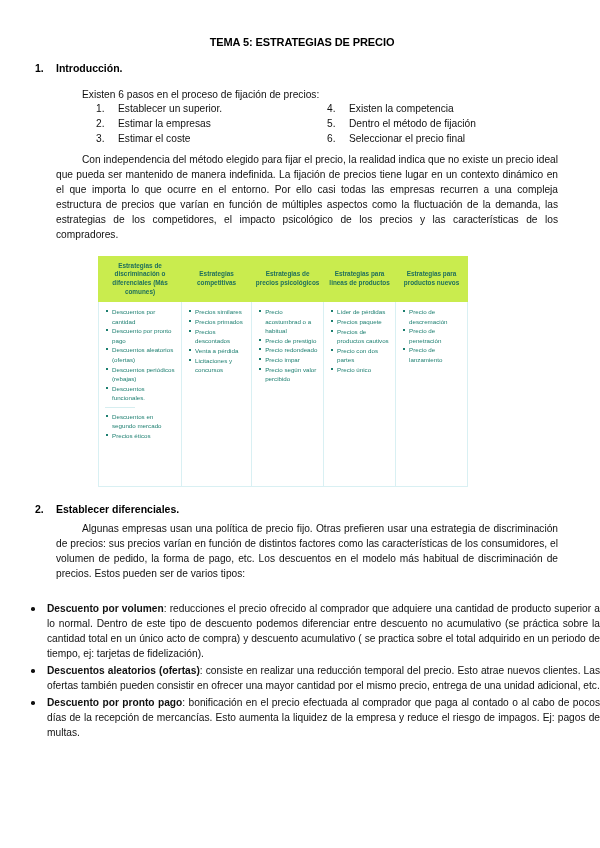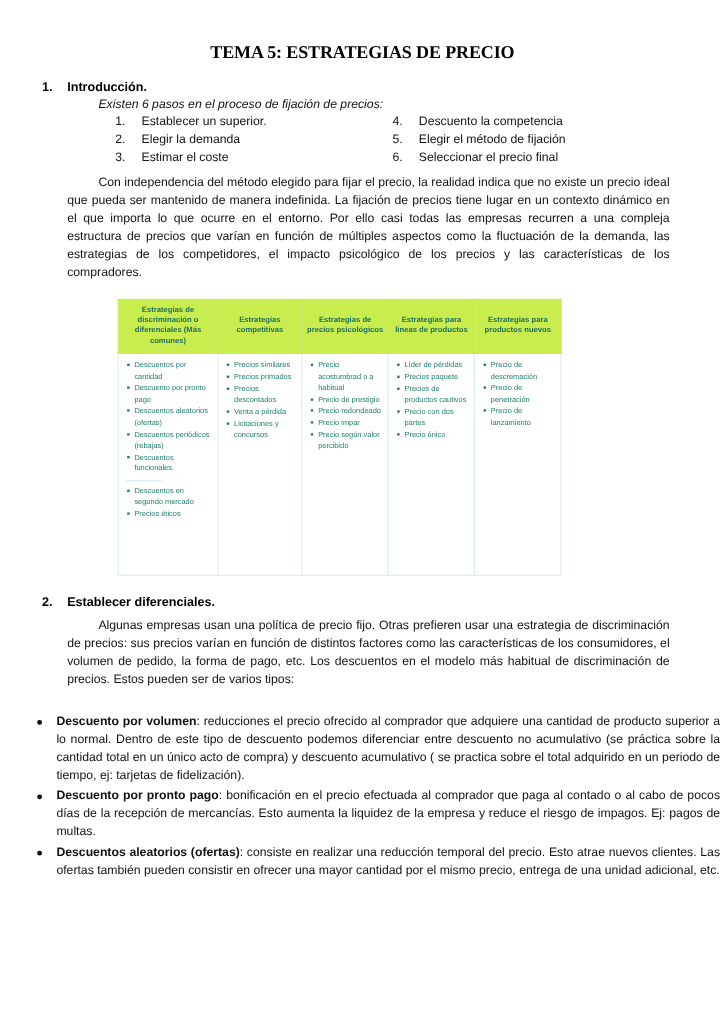--- a/index.html
+++ b/index.html
@@ -17,50 +17,48 @@
   }
   .page {
     width: 600px;
     height: 848px;
     position: relative;
     box-sizing: border-box;
     padding: 0;
   }
   .doc-title {
     text-align: center;
-    font-size: 15px;
+    font-size: 11px;
     font-weight: bold;
     letter-spacing: -0.1px;
     margin: 36px 0 0 4px;
     color: #000;
-    font-family: Liberation Serif, serif;
   }
   .section {
     margin-top: 14px;
     padding-left: 56px;
     padding-right: 42px;
   }
   .section-head {
     font-size: 10.5px;
     font-weight: bold;
     position: relative;
     color: #000;
   }
   .section-num {
     position: absolute;
     left: -21px;
     top: 0;
     font-weight: bold;
   }
   .lead {
     font-size: 10.2px;
-    margin-top: 3px;
+    margin-top: 15px;
     padding-left: 26px;
     color: #111;
-    font-style: italic;
   }
   .steps {
     display: flex;
     margin-top: 2px;
     padding-left: 40px;
   }
   .steps-col {
     width: 50%;
     box-sizing: border-box;
   }
@@ -199,35 +197,35 @@
     <div class="lead">Existen 6 pasos en el proceso de fijación de precios:</div>
 
     <div class="steps">
       <div class="steps-col">
         <div class="step">
           <span class="n">1.</span>
           <span>Establecer un superior.</span>
         </div>
         <div class="step">
           <span class="n">2.</span>
-          <span>Elegir la demanda</span>
+          <span>Estimar la empresas</span>
         </div>
         <div class="step">
           <span class="n">3.</span>
           <span>Estimar el coste</span>
         </div>
       </div>
       <div class="steps-col">
         <div class="step">
           <span class="n">4.</span>
-          <span>Descuento la competencia</span>
+          <span>Existen la competencia</span>
         </div>
         <div class="step">
           <span class="n">5.</span>
-          <span>Elegir el método de fijación</span>
+          <span>Dentro el método de fijación</span>
         </div>
         <div class="step">
           <span class="n">6.</span>
           <span>Seleccionar el precio final</span>
         </div>
       </div>
     </div>
 
     <p class="para">Con independencia del método elegido para fijar el precio, la realidad indica que no existe un precio ideal que pueda ser mantenido de manera indefinida. La fijación de precios tiene lugar en un contexto dinámico en el que importa lo que ocurre en el entorno. Por ello casi todas las empresas recurren a una compleja estructura de precios que varían en función de múltiples aspectos como la fluctuación de la demanda, las estrategias de los competidores, el impacto psicológico de los precios y las características de los compradores.</p>
   </div>
@@ -306,21 +304,21 @@
     <p class="para">Algunas empresas usan una política de precio fijo. Otras prefieren usar una estrategia de discriminación de precios: sus precios varían en función de distintos factores como las características de los consumidores, el volumen de pedido, la forma de pago, etc. Los descuentos en el modelo más habitual de discriminación de precios. Estos pueden ser de varios tipos:</p>
   </div>
 
   <div class="bullets">
     <div class="bullet">
       <span class="dot"></span>
       <b>Descuento por volumen</b><span>: reducciones el precio ofrecido al comprador que adquiere una cantidad de producto superior a lo normal. Dentro de este tipo de descuento podemos diferenciar entre descuento no acumulativo (se práctica sobre la cantidad total en un único acto de compra) y descuento acumulativo ( se practica sobre el total adquirido en un periodo de tiempo, ej: tarjetas de fidelización).</span>
     </div>
     <div class="bullet">
       <span class="dot"></span>
-      <b>Descuento por pronto pago</b><span>: bonificación en el precio efectuada al comprador que paga al contado o al cabo de pocos días de la recepción de mercancías. Esto aumenta la liquidez de la empresa y reduce el riesgo de impagos. Ej: pagos de multas.</span>
+      <b>Descuentos aleatorios (ofertas)</b><span>: consiste en realizar una reducción temporal del precio. Esto atrae nuevos clientes. Las ofertas también pueden consistir en ofrecer una mayor cantidad por el mismo precio, entrega de una unidad adicional, etc.</span>
     </div>
     <div class="bullet">
       <span class="dot"></span>
-      <b>Descuentos aleatorios (ofertas)</b><span>: consiste en realizar una reducción temporal del precio. Esto atrae nuevos clientes. Las ofertas también pueden consistir en ofrecer una mayor cantidad por el mismo precio, entrega de una unidad adicional, etc.</span>
+      <b>Descuento por pronto pago</b><span>: bonificación en el precio efectuada al comprador que paga al contado o al cabo de pocos días de la recepción de mercancías. Esto aumenta la liquidez de la empresa y reduce el riesgo de impagos. Ej: pagos de multas.</span>
     </div>
   </div>
 
 </div>
 
 </body></html>

